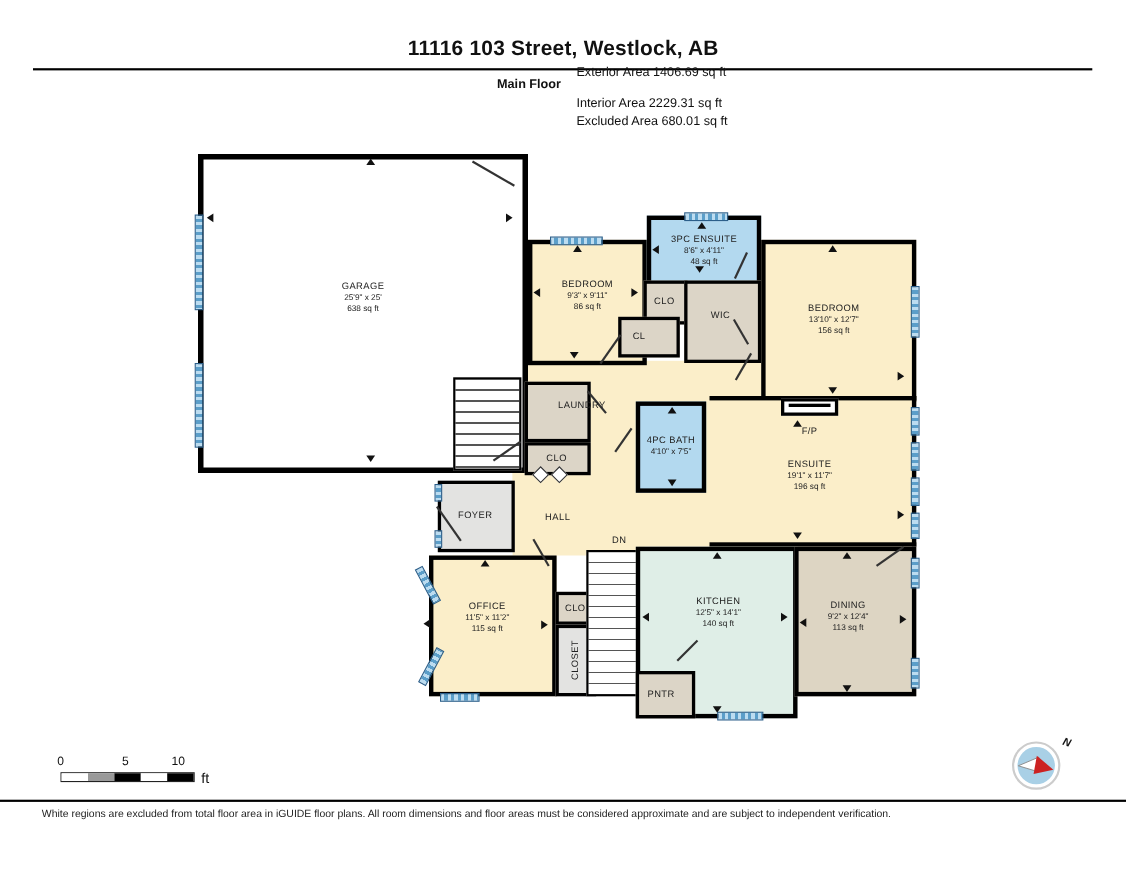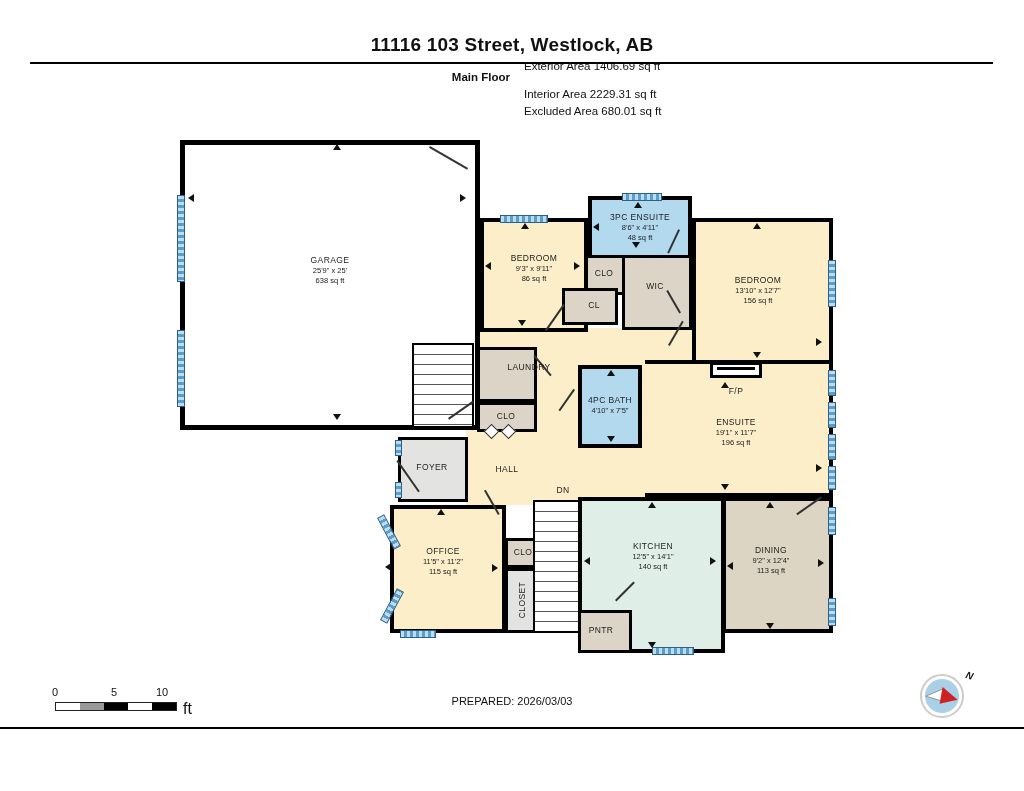--- a/index.html
+++ b/index.html
@@ -47,21 +47,21 @@
   .tr{border-top:4px solid transparent;border-bottom:4px solid transparent;border-left:6px solid #111;}
 
   .fireplace{position:absolute;box-sizing:border-box;border:3px solid #000;background:#fff;}
   .fireplace::after{content:"";position:absolute;left:4px;right:4px;top:2px;height:3px;background:#000;}
 
   
   .scale-wrap{position:absolute;top:686px;left:55px;width:170px;font-size:11px;}
   .scale-ticks span{position:absolute;top:0;}
   .scale-bar{position:absolute;top:16px;left:0;width:120px;height:7px;border:1px solid #222;display:flex;}
   .scale-bar div{height:100%;}
-  .scale-ft{position:absolute;top:14px;left:128px;font-size:16px;}
+  .scale-ft{position:absolute;top:14px;left:128px;font-size:13px;}
   .prepared{position:absolute;top:695px;left:0;width:100%;text-align:center;font-size:11px;}
   .compass{position:absolute;top:674px;left:920px;width:44px;height:44px;}
   .compass .ring{position:absolute;inset:0;border-radius:50%;background:#fff;border:2px solid #ccc;}
   .compass .face{position:absolute;inset:5px;border-radius:50%;background:#a9d0e6;}
   .compass svg{position:absolute;inset:0;}
   .compass .nlab{position:absolute;top:-4px;right:-9px;font-size:10px;font-weight:bold;transform:rotate(18deg);font-style:italic;}
   .sep{position:absolute;top:727px;left:0;width:1024px;height:2px;background:#000;}
   .disclaimer{position:absolute;top:735px;left:38px;width:960px;font-size:9.5px;color:#222;}
 </style>
 </head>
@@ -186,21 +186,21 @@
       <div class="rn">3PC ENSUITE</div>
       <div class="rd">8'6" x 4'11"</div>
       <div class="rd">48 sq ft</div>
     </div>
     <div class="rlabel" style="left:604px;top:144px;">
       <div class="rn">CLO</div>
     </div>
     <div class="rlabel" style="left:655px;top:157px;">
       <div class="rn">WIC</div>
     </div>
-    <div class="rlabel" style="left:594px;top:176px;">
+    <div class="rlabel" style="left:581px;top:176px;">
       <div class="rn">CL</div>
     </div>
     <div class="rlabel" style="left:758px;top:160px;">
       <div class="rn">BEDROOM</div>
       <div class="rd">13'10" x 12'7"</div>
       <div class="rd">156 sq ft</div>
     </div>
     <div class="rlabel" style="left:529px;top:238px;">
       <div class="rn">LAUNDRY</div>
     </div>
@@ -263,29 +263,29 @@
     <div class="scale-bar">
       <div style="width:24px;background:#fff;"></div>
       <div style="width:24px;background:#9a9a9a;"></div>
       <div style="width:24px;background:#000;"></div>
       <div style="width:24px;background:#fff;"></div>
       <div style="width:24px;background:#000;"></div>
     </div>
     <span class="scale-ft">ft</span>
   </div>
 
-  <div class="prepared">PREPARED: 2026/03/03</div>
 
   <div class="compass">
     <div class="ring"></div>
     <div class="face"></div>
     <svg viewBox="0 0 44 44">
       <g transform="rotate(10 22 22)">
         <polygon points="6,25 23,14 23,27" fill="#ffffff" stroke="#8a8a8a" stroke-width="0.8"></polygon>
         <polygon points="21,13 38,23 21,30" fill="#cc2222"></polygon>
       </g>
     </svg>
     <span class="nlab">N</span>
   </div>
 
   <div class="sep"></div>
+  <div class="disclaimer">White regions are excluded from total floor area in iGUIDE floor plans. All room dimensions and floor areas must be considered approximate and are subject to independent verification.</div>
 
 </div>
 
 </body></html>

